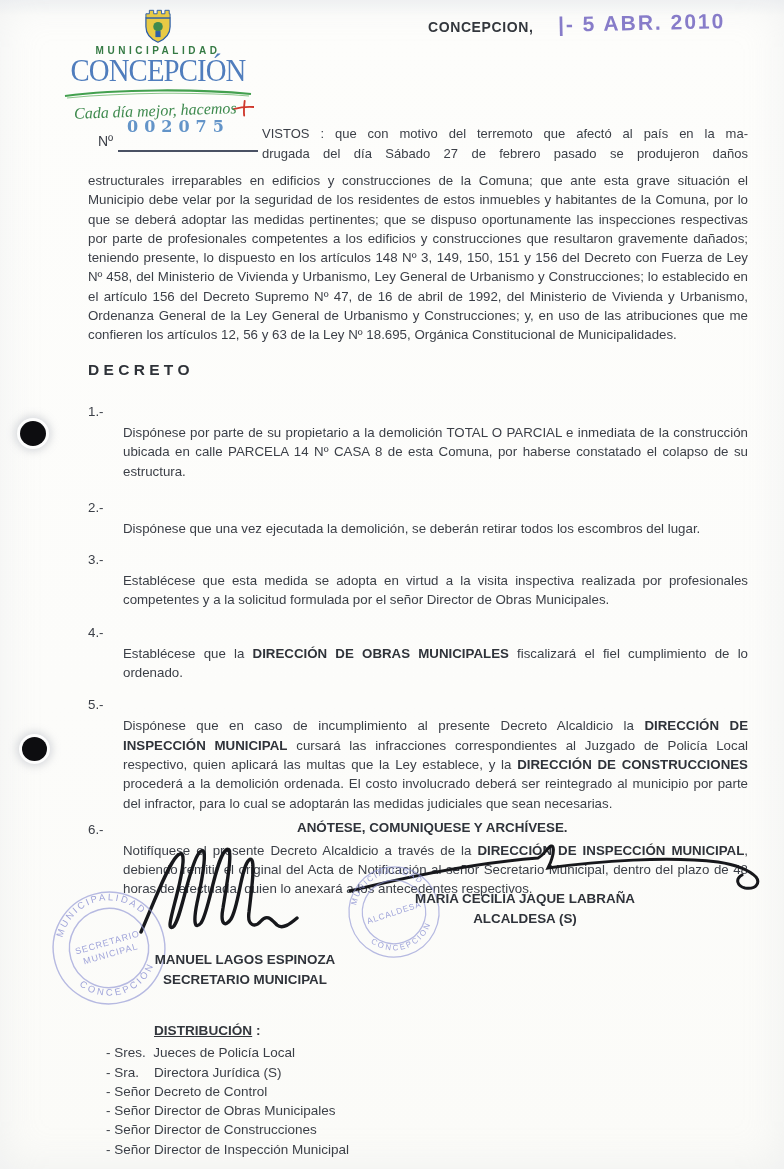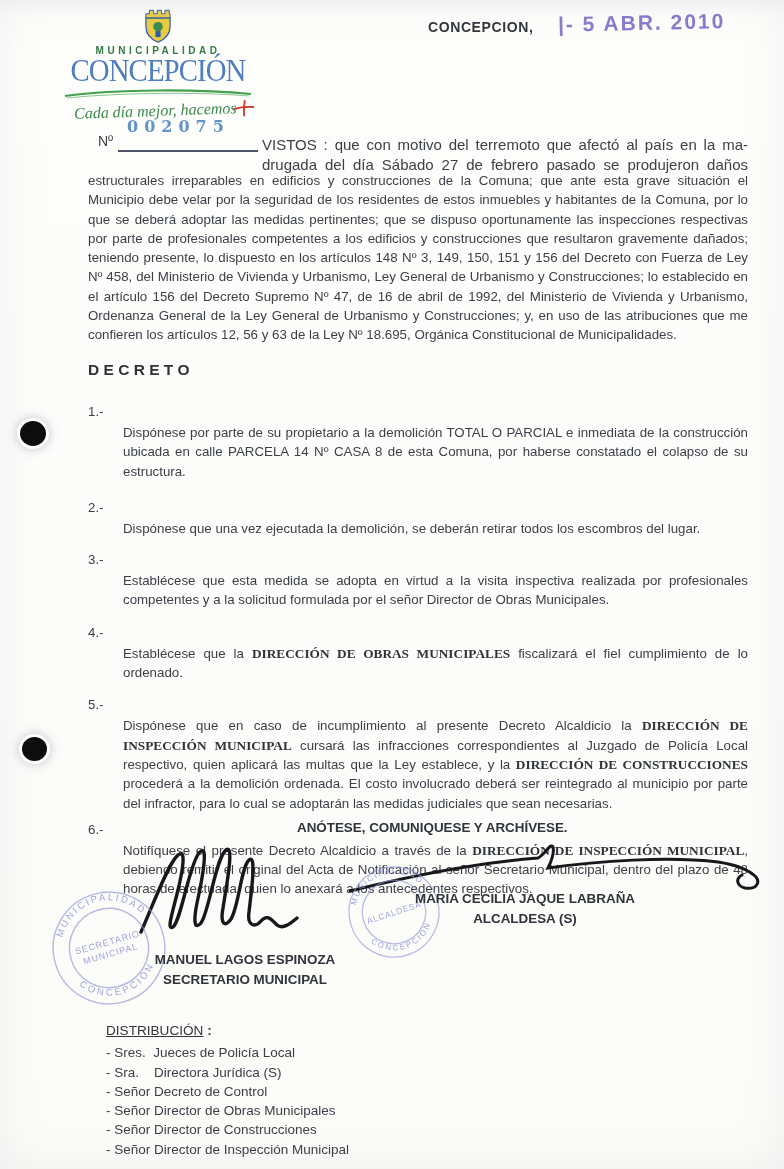--- a/index.html
+++ b/index.html
@@ -31,58 +31,58 @@
     letter-spacing:.6px;color:#33373d;}
   .datestamp{position:absolute;left:558px;top:11px;font-size:21px;font-weight:bold;
     letter-spacing:2px;color:#7b6fc4;transform:rotate(-1.2deg);opacity:.9;white-space:nowrap;}
 
   
   .numlabel{position:absolute;left:98px;top:133px;font-size:14px;color:#3b3f47;}
   .numval{position:absolute;left:127px;top:117px;font-family:"DejaVu Serif",serif;font-weight:bold;
     font-size:16px;letter-spacing:6px;color:#4e86c2;opacity:.88;}
   .numunderline{position:absolute;left:118px;top:150px;width:140px;height:2px;background:#4a5264;}
 
-  .vistos{position:absolute;left:262px;top:135px;width:486px;font-size:15px;line-height:19.5px;}
+  .vistos{position:absolute;left:262px;top:124px;width:486px;font-size:13px;line-height:19.5px;}
   .vline{text-align:justify;text-align-last:justify;}
 
   .para{position:absolute;left:88px;top:171px;width:660px;font-size:13.3px;line-height:19.3px;
     text-align:justify;}
 
   .heading{position:absolute;left:88px;top:361px;width:520px;
     font-size:15.5px;font-weight:bold;color:#2e3238;white-space:nowrap;}
 
   .items{position:absolute;left:88px;top:402px;width:660px;font-size:13.3px;line-height:19.3px;}
   .decree-item{display:grid;grid-template-columns:35px 1fr;}
   .decree-item:nth-child(1){margin-bottom:17px;}
   .decree-item:nth-child(2){margin-bottom:12px;}
   .decree-item:nth-child(3){margin-bottom:13px;}
   .decree-item:nth-child(4){margin-bottom:13px;}
   .decree-item:nth-child(5){margin-bottom:7px;}
   .item-num{color:#3b3f47;}
   .item-text{text-align:justify;margin-top:21px;}
-  .item-text b{color:#2f333a;font-family:Liberation Serif, serif;}
+  .item-text b{color:#2f333a;}
 
   .closing{position:absolute;left:297px;top:820px;font-size:13.4px;font-weight:bold;
     color:#2f333a;white-space:nowrap;}
 
   
   .sig-left{position:absolute;left:133px;top:840px;}
   .stamp{position:absolute;opacity:.85;}
   .stamp-left{left:46px;top:884px;width:126px;height:128px;transform:rotate(-16deg);}
   .stamp-right{left:344px;top:854px;width:100px;height:116px;transform:rotate(-18deg);}
   .sig-right{position:absolute;left:346px;top:843px;}
   .name-block{position:absolute;text-align:center;font-weight:bold;font-size:13.4px;
     line-height:19.5px;color:#2f333a;}
   .name-left{left:128px;top:950px;width:234px;}
   .name-right{left:408px;top:889px;width:234px;}
 
   
   .dist{position:absolute;left:106px;top:1021px;font-size:13.5px;line-height:19.3px;}
   .dist-head{font-size:13.6px;margin-bottom:3px;color:#33373d;}
-  .dist-head .u{font-weight:normal;text-decoration:underline;}
+  .dist-head .u{font-weight:bold;text-decoration:underline;margin-left:48px;}
   .dist-head .c{font-weight:bold;}
   .dist-item{white-space:pre-wrap;}
 </style>
 </head>
 <body>
 
 <div class="page">
 
   <div class="hole hole-1"></div>
   <div class="hole hole-2"></div>

